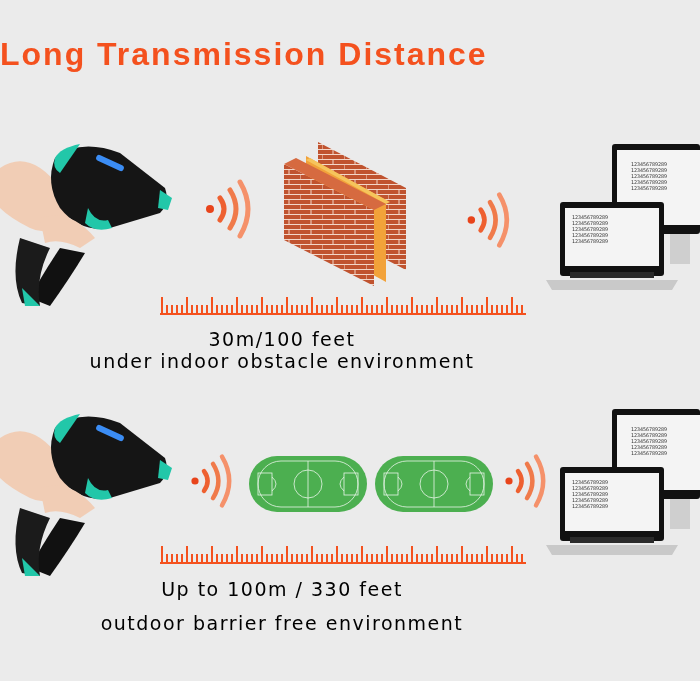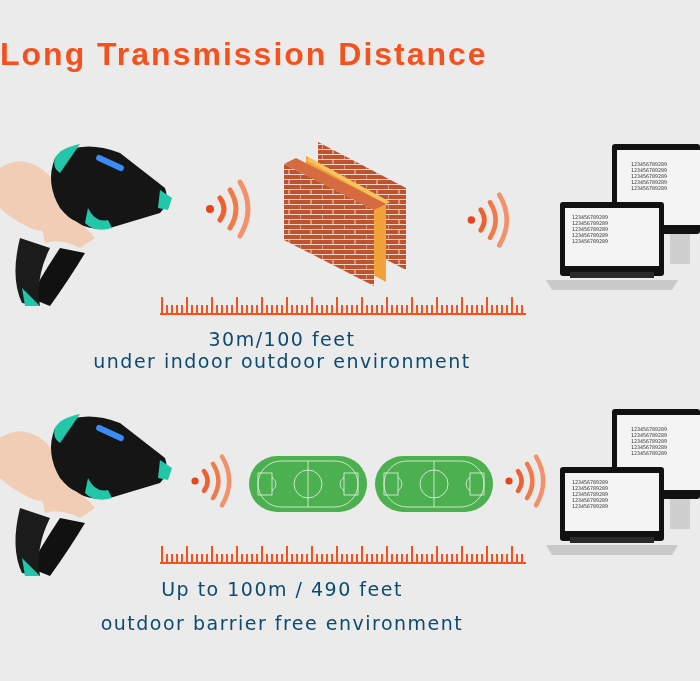--- a/index.html
+++ b/index.html
@@ -1,18 +1,18 @@
 <!DOCTYPE html>
 <html><head>
 <meta charset="utf-8">
 <style>
   html,body{margin:0;padding:0;}
   body{width:700px;height:681px;background:#ebebeb;position:relative;overflow:hidden;font-family:"Liberation Sans",sans-serif;}
   .title{position:absolute;left:0;top:36px;width:700px;text-align:left;color:#f4511e;font-weight:bold;font-size:32px;letter-spacing:2px;}
-  .caption{position:absolute;left:0;width:564px;text-align:center;color:#0c4a6e;font-size:19px;letter-spacing:1.5px;line-height:22px;font-family:"DejaVu Sans",sans-serif;}
+  .caption{position:absolute;left:0;width:564px;text-align:center;color:#000000;font-size:19px;letter-spacing:1.5px;line-height:22px;font-family:"DejaVu Sans",sans-serif;}
   .abs{position:absolute;}
   .ruler{position:absolute;height:22px;}
 </style>
 </head>
 <body>
 
 <div class="title">Long Transmission Distance</div>
 
 <div>
 
@@ -150,21 +150,21 @@
       <rect x="336" width="2" y="10" height="10" fill="#f4511e"></rect>
       <rect x="341" width="2" y="10" height="10" fill="#f4511e"></rect>
       <rect x="346" width="2" y="10" height="10" fill="#f4511e"></rect>
       <rect x="351" width="2" y="2" height="18" fill="#f4511e"></rect>
       <rect x="356" width="2" y="10" height="10" fill="#f4511e"></rect>
       <rect x="361" width="2" y="10" height="10" fill="#f4511e"></rect>
       <rect x="0" y="18" width="366" height="2" fill="#f4511e"></rect>
     </svg>
 
   <div class="caption" style="top:328px">30m/100 feet</div>
-  <div class="caption" style="top:350px">under indoor outdoor environment</div>
+  <div class="caption" style="top:350px">under indoor obstacle environment</div>
 </div>
 
 <div>
   <svg class="abs" style="left:0;top:398px" width="180" height="180" viewBox="0 0 180 180">
     <path d="M0 40 Q30 20 60 60 L70 90 Q50 110 30 100 Q10 90 0 80 Z" fill="#f1cdb5"></path>
     <path d="M60 120 Q40 150 30 170 L50 178 Q70 150 85 125 Z" fill="#111"></path>
     <path d="M20 110 Q10 150 22 175 L40 178 Q35 150 50 120 Z" fill="#1b1b1b"></path>
     <path d="M22 160 L40 178 L25 178 Z" fill="#22c7a9"></path>
     <path d="M55 30 Q80 10 120 25 L165 60 Q170 75 160 85 L110 100 Q80 105 60 80 Q45 55 55 30 Z" fill="#151515"></path>
     <path d="M55 30 Q60 20 80 16 L60 45 Q52 40 55 30 Z" fill="#22c7a9"></path>
@@ -301,15 +301,15 @@
       <rect x="331" width="2" y="10" height="10" fill="#f4511e"></rect>
       <rect x="336" width="2" y="10" height="10" fill="#f4511e"></rect>
       <rect x="341" width="2" y="10" height="10" fill="#f4511e"></rect>
       <rect x="346" width="2" y="10" height="10" fill="#f4511e"></rect>
       <rect x="351" width="2" y="2" height="18" fill="#f4511e"></rect>
       <rect x="356" width="2" y="10" height="10" fill="#f4511e"></rect>
       <rect x="361" width="2" y="10" height="10" fill="#f4511e"></rect>
       <rect x="0" y="18" width="366" height="2" fill="#f4511e"></rect>
     </svg>
 
-  <div class="caption" style="top:578px">Up to 100m / 490 feet</div>
+  <div class="caption" style="top:578px">Up to 100m / 330 feet</div>
   <div class="caption" style="top:612px">outdoor barrier free environment</div>
 </div>
 
 </body></html>

